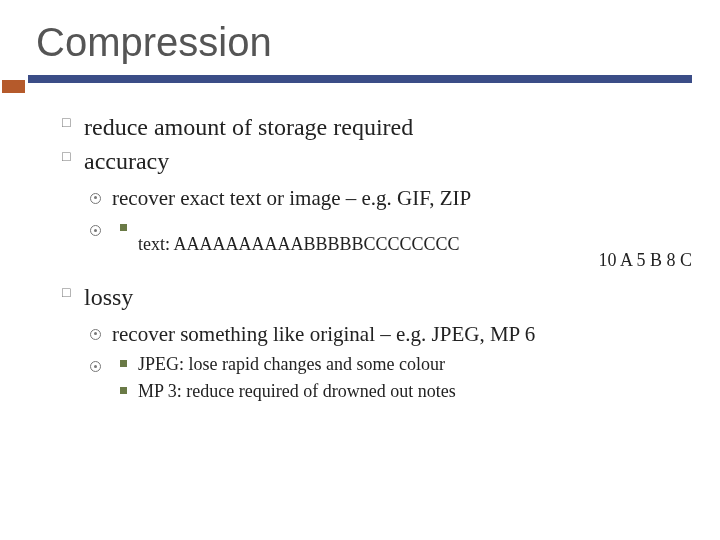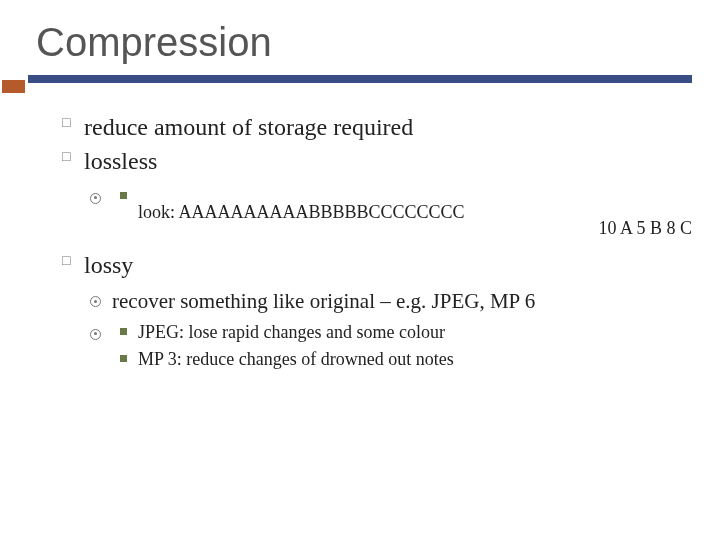--- a/index.html
+++ b/index.html
@@ -34,41 +34,42 @@
 
 <div class="slide">
   <div class="title">Compression</div>
   <div class="rule"></div>
   <div class="tick"></div>
 
   <div class="content">
     <ul class="l1">
       <li><span>reduce amount of storage required</span></li>
       <li>
-        <span>lossless</span>
+        <span>accuracy</span>
         <ul class="l2">
+          <li><span>recover exact text or image – e.g. GIF, ZIP</span></li>
           <li>
             <ul class="l3">
               <li>
                 <div class="row">
-                  <span class="rowleft">look: AAAAAAAAAABBBBBCCCCCCCC</span>
+                  <span class="rowleft">text: AAAAAAAAAABBBBBCCCCCCCC</span>
                   <span class="rowright">10 A 5 B 8 C</span>
                 </div>
               </li>
             </ul>
           </li>
         </ul>
       </li>
       <li>
         <span>lossy</span>
         <ul class="l2">
           <li><span>recover something like original – e.g. JPEG, MP 6</span></li>
           <li>
             <ul class="l3">
               <li><span>JPEG: lose rapid changes and some colour</span></li>
-              <li><span>MP 3: reduce changes of drowned out notes</span></li>
+              <li><span>MP 3: reduce required of drowned out notes</span></li>
             </ul>
           </li>
         </ul>
       </li>
     </ul>
   </div>
 </div>
 
 </body></html>

